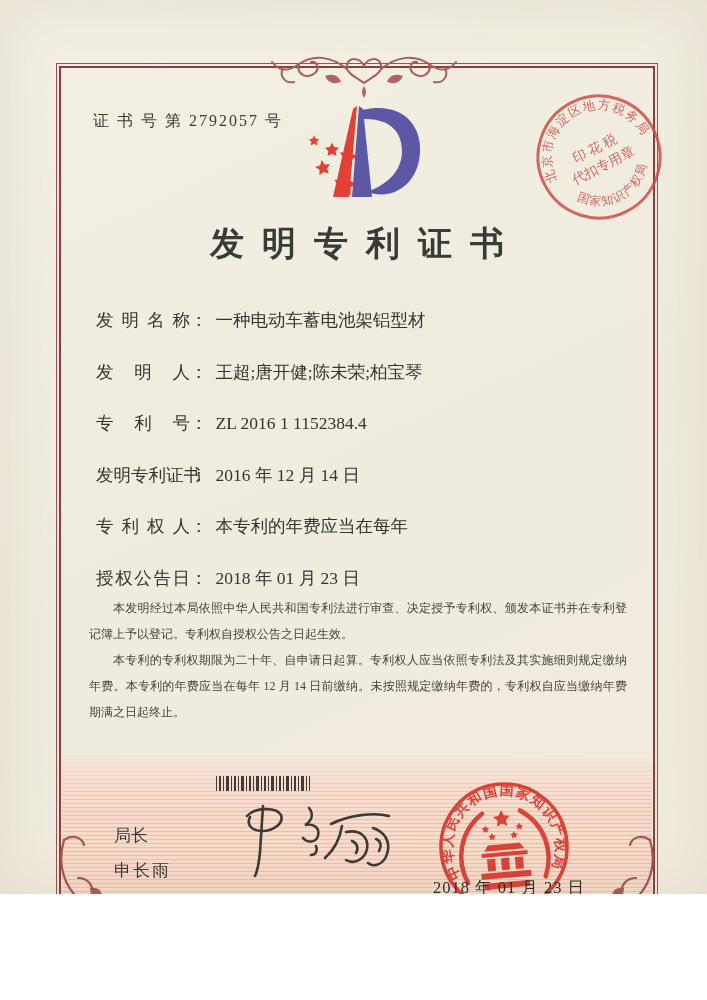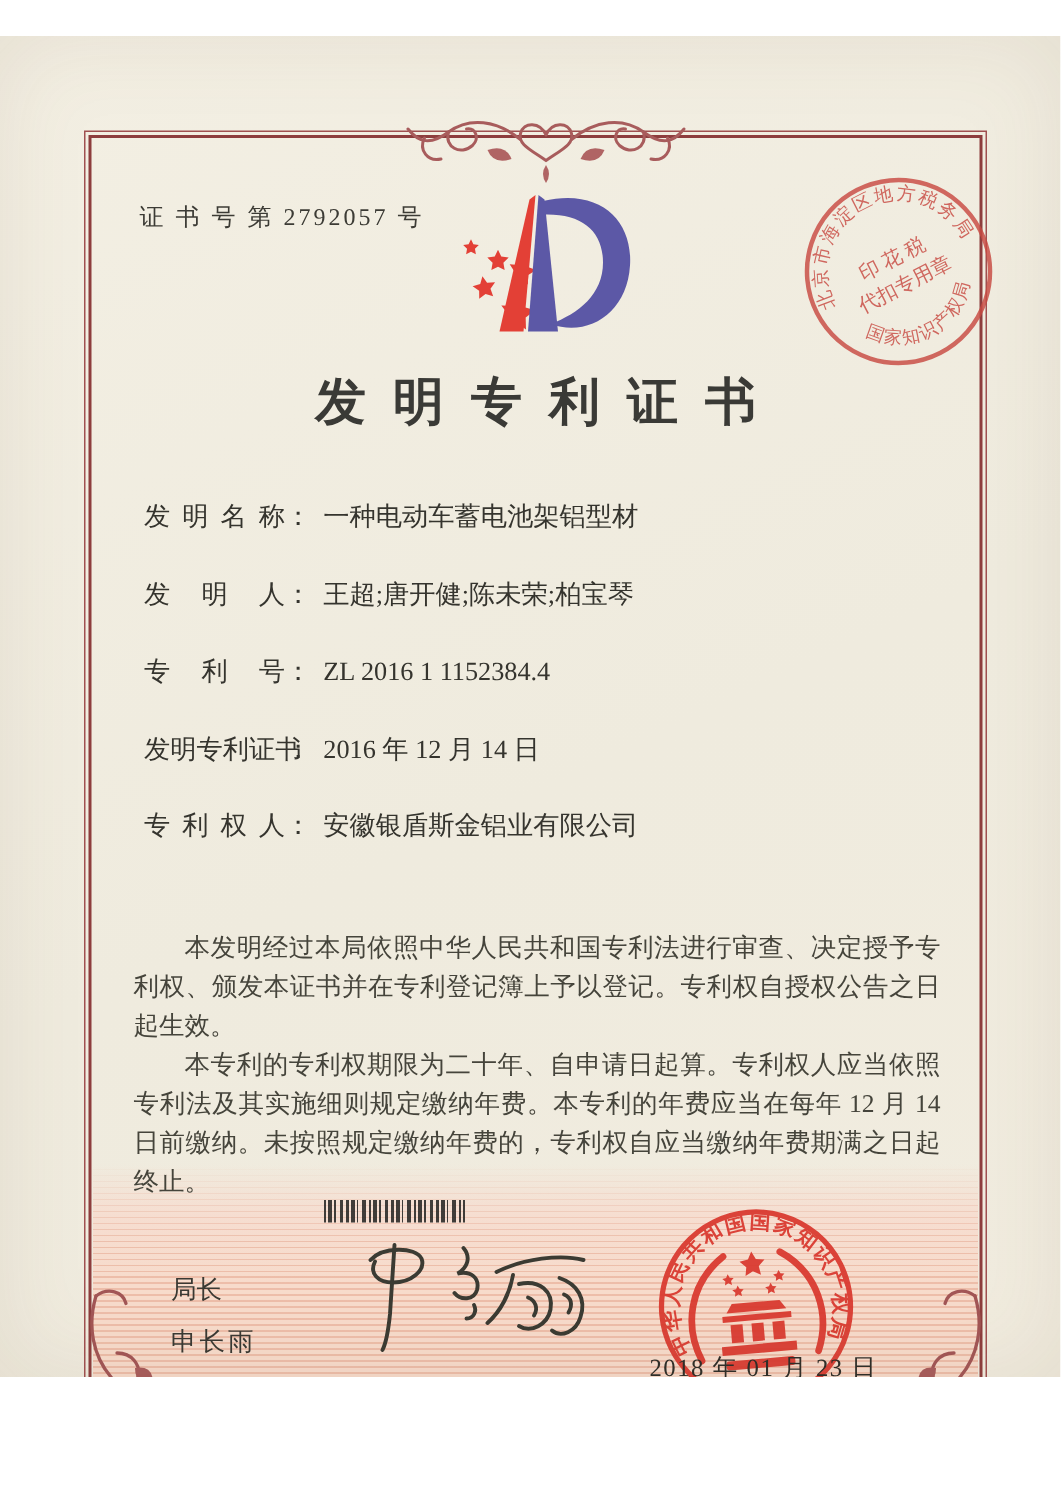--- a/index.html
+++ b/index.html
@@ -1,36 +1,36 @@
 <!DOCTYPE html>
 <html><head>
 <meta charset="utf-8">
 <style>
   html,body{margin:0;padding:0;}
   body{width:707px;height:1000px;font-family:"Liberation Serif","DejaVu Serif",serif;}
   .page{position:relative;width:707px;height:894px;overflow:hidden;
-        background:linear-gradient(155deg,#f3efe3 0%,#efebde 55%,#f1ecdf 100%);margin-top:24px;}
+        background:linear-gradient(155deg,#f3efe3 0%,#efebde 55%,#f1ecdf 100%);}
   .page::after{content:"";position:absolute;inset:0;pointer-events:none;
         box-shadow:inset 0 0 60px rgba(120,90,60,0.10);}
   .frame{position:absolute;left:56px;top:63px;width:600px;height:885px;
         border:1px solid #a05050;}
   .frame-inner{position:absolute;inset:2px;border:2px solid #8d3d3d;}
   .pink-band{position:absolute;left:5px;right:5px;bottom:5px;height:192px;
         background:linear-gradient(to bottom,rgba(247,219,206,0) 0,rgba(247,219,206,.85) 34px,#f7dbcb 80px);}
   .pink-band .lines{position:absolute;inset:0;
         background:repeating-linear-gradient(0deg,rgba(224,148,122,0.42) 0 1px,rgba(0,0,0,0) 1px 4px);
         -webkit-mask-image:linear-gradient(to bottom,transparent 0,black 55px);
         mask-image:linear-gradient(to bottom,transparent 0,black 55px);}
   .cert-number{position:absolute;left:36px;top:47px;font-size:16px;letter-spacing:2px;color:#3c3b35;}
   .title{position:absolute;left:0;top:157px;width:100%;text-align:center;text-indent:18px;
         font-size:34px;font-weight:bold;letter-spacing:18px;color:#3a3a36;}
   .field-row{position:absolute;left:39px;font-size:17.5px;color:#35342e;white-space:nowrap;}
   .f-label{display:inline-block;width:94px;text-align:justify;text-align-last:justify;}
   .f-colon{margin-right:8px;}
-  .paras{position:absolute;left:32px;top:531px;width:538px;font-size:17px;line-height:26px;color:#45443b;}
+  .paras{position:absolute;left:32px;top:531px;width:538px;font-size:12px;line-height:26px;color:#45443b;}
   .paras p{margin:0;text-indent:2em;text-align:justify;}
   .officer-title{position:absolute;left:57px;top:760px;font-size:17px;color:#3a3933;text-align:right;}
   .officer-name{position:absolute;left:57px;top:795px;font-size:17px;letter-spacing:2px;color:#3a3933;}
   .barcode{position:absolute;left:159px;top:712px;width:94px;height:15px;opacity:.85;
         background:repeating-linear-gradient(90deg,#20201e 0 1.5px,transparent 1.5px 3px,#20201e 3px 5.5px,transparent 5.5px 7px,#20201e 7px 8px,transparent 8px 10.5px,#20201e 10.5px 13px,transparent 13px 15px);}
   .signature{position:absolute;left:168px;top:722px;}
   .logo{position:absolute;left:239px;top:29px;}
   .ornament-top{position:absolute;left:212px;top:-22px;}
   .corner{position:absolute;bottom:-3px;}
   .corner.left{left:-3px;}
@@ -141,21 +141,24 @@
     <div class="field-row" style="top:244px">
       <span class="f-label">发明名称</span><span class="f-colon">：</span><span>一种电动车蓄电池架铝型材</span>
     </div>
     <div class="field-row" style="top:347px">
       <span class="f-label">专利号</span><span class="f-colon">：</span><span>ZL 2016 1 1152384.4</span>
     </div>
     <div class="field-row" style="top:399px">
       <span class="f-label">发明专利证书</span><span class="f-colon">：</span><span>2016 年 12 月 14 日</span>
     </div>
     <div class="field-row" style="top:450px">
-      <span class="f-label">专利权人</span><span class="f-colon">：</span><span>安徽银盾斯金铝业有限公司</span>
+      <span class="f-label">专利权人</span><span class="f-colon">：</span><span>本专利的年费应当在每年</span>
+    </div>
+    <div class="field-row" style="top:502px">
+      <span class="f-label">授权公告日</span><span class="f-colon">：</span><span>2018 年 01 月 23 日</span>
     </div>
 
     <div class="paras">
       <p>本发明经过本局依照中华人民共和国专利法进行审查、决定授予专利权、颁发本证书并在专利登记簿上予以登记。专利权自授权公告之日起生效。</p>
       <p>本专利的专利权期限为二十年、自申请日起算。专利权人应当依照专利法及其实施细则规定缴纳年费。本专利的年费应当在每年 12 月 14 日前缴纳。未按照规定缴纳年费的，专利权自应当缴纳年费期满之日起终止。</p>
     </div>
 
     <div class="barcode"></div>
 
     <div class="officer-title">局长</div>

